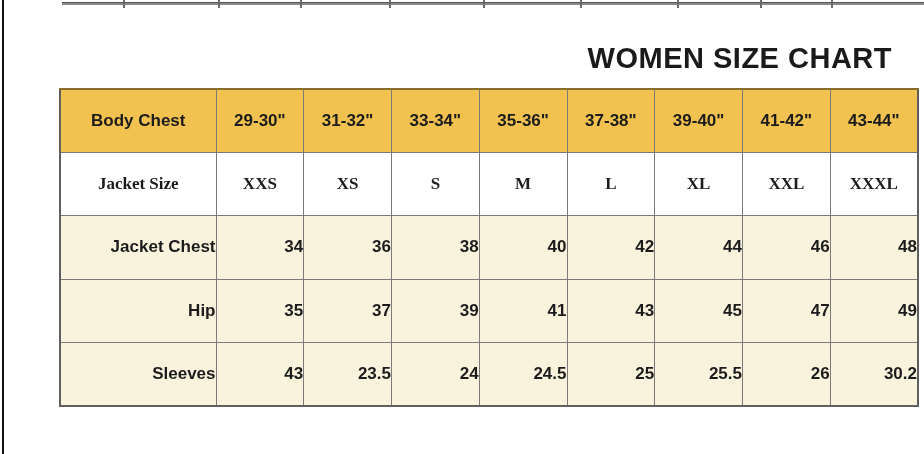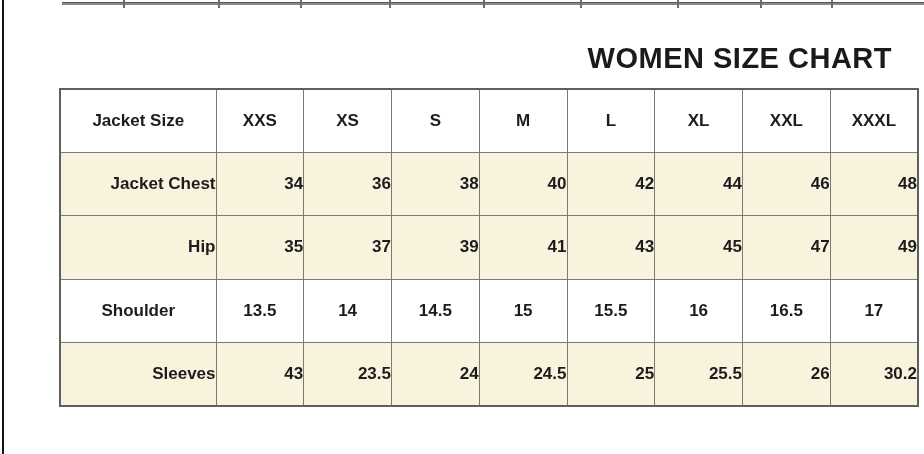--- a/index.html
+++ b/index.html
@@ -49,21 +49,21 @@
     text-align:center;vertical-align:middle;
     font-size:17px;font-weight:bold;
     height:45px;
     color:var(--text-col);
   }
   td.label-col{width:156px;}
   tr.row-header td{
     background:var(--header-bg);
     border-top:2px solid #8a6d2a;
   }
-  tr.row-white td{background:var(--white-bg);}
+  tr.row-white td{background:var(--white-bg);font-family:Liberation Serif, serif;}
   tr.row-cream td{background:var(--cream-bg);text-align:right;}
 </style>
 </head>
 <body>
 
 <div class="left-edge"></div>
 
 <div class="top-crop-line"></div>
 <div class="top-crop-tick" style="left:123px"></div>
 <div class="top-crop-tick" style="left:218px"></div>
@@ -72,20 +72,31 @@
 <div class="top-crop-tick" style="left:483px"></div>
 <div class="top-crop-tick" style="left:580px"></div>
 <div class="top-crop-tick" style="left:677px"></div>
 <div class="top-crop-tick" style="left:760px"></div>
 <div class="top-crop-tick" style="left:831px"></div>
 
 <div class="title">WOMEN SIZE CHART</div>
 
 <table class="size-chart">
   <tbody id="size-chart-body">
+      <tr class="row-header">
+        <td class="label-col">Body Chest</td>
+        <td>29-30"</td>
+        <td>31-32"</td>
+        <td>33-34"</td>
+        <td>35-36"</td>
+        <td>37-38"</td>
+        <td>39-40"</td>
+        <td>41-42"</td>
+        <td>43-44"</td>
+      </tr>
       <tr class="row-white">
         <td class="label-col">Jacket Size</td>
         <td>XXS</td>
         <td>XS</td>
         <td>S</td>
         <td>M</td>
         <td>L</td>
         <td>XL</td>
         <td>XXL</td>
         <td>XXXL</td>
@@ -105,31 +116,20 @@
         <td class="label-col">Hip</td>
         <td>35</td>
         <td>37</td>
         <td>39</td>
         <td>41</td>
         <td>43</td>
         <td>45</td>
         <td>47</td>
         <td>49</td>
       </tr>
-      <tr class="row-white">
-        <td class="label-col">Shoulder</td>
-        <td>13.5</td>
-        <td>14</td>
-        <td>14.5</td>
-        <td>15</td>
-        <td>15.5</td>
-        <td>16</td>
-        <td>16.5</td>
-        <td>17</td>
-      </tr>
       <tr class="row-cream">
         <td class="label-col">Sleeves</td>
         <td>43</td>
         <td>23.5</td>
         <td>24</td>
         <td>24.5</td>
         <td>25</td>
         <td>25.5</td>
         <td>26</td>
         <td>30.2</td>

